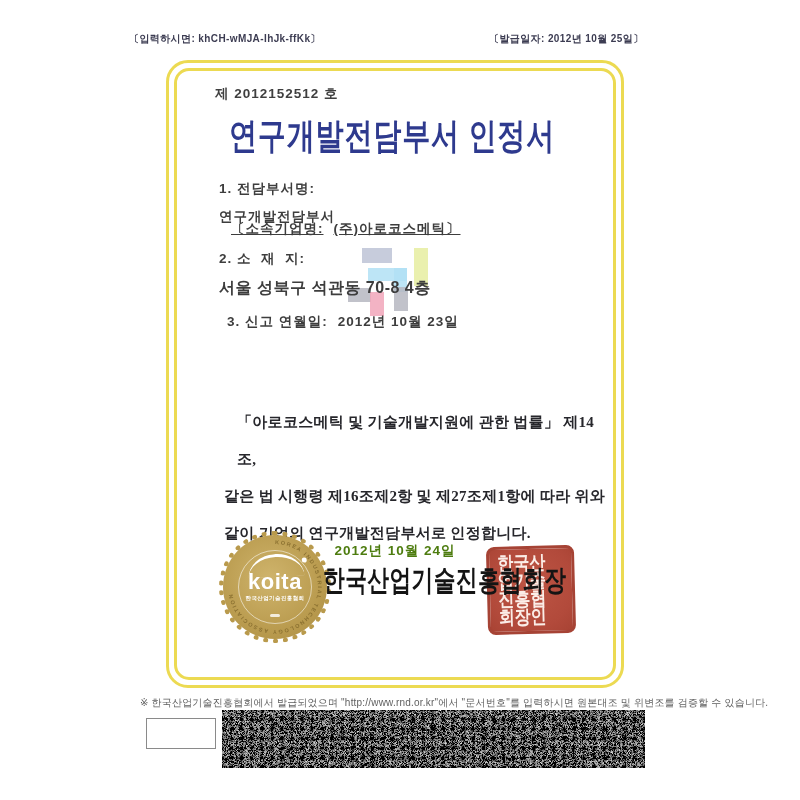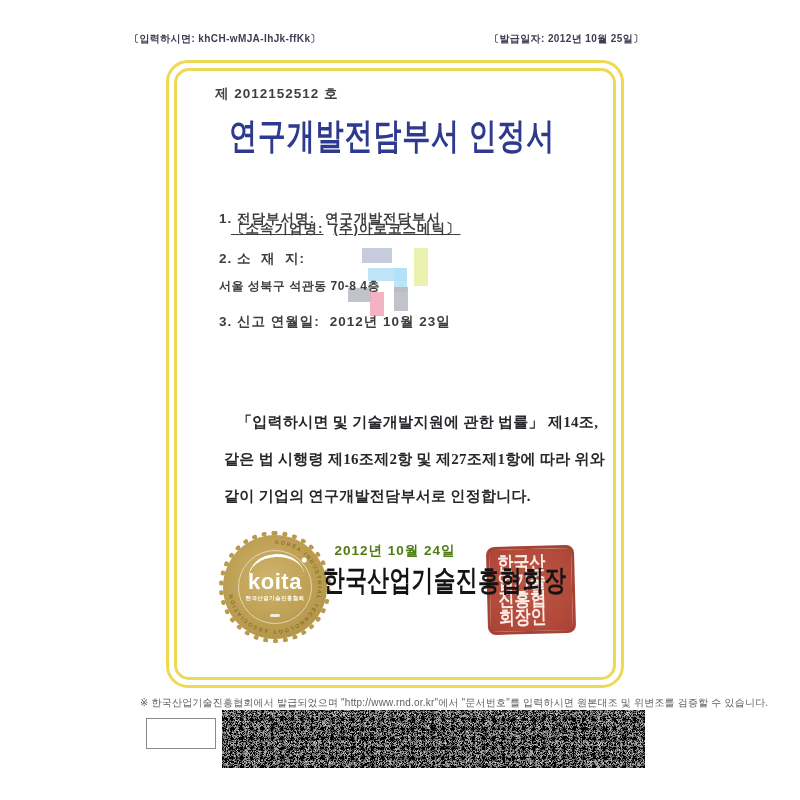--- a/index.html
+++ b/index.html
@@ -19,25 +19,25 @@
   
   .serial{position:absolute;left:215px;top:85px;font-size:13.5px;font-weight:bold;
     color:#3f3f3f;letter-spacing:1px;z-index:2;}
   .cert-title{position:absolute;left:166px;top:112px;width:452px;text-align:center;
     font-size:36px;font-weight:900;color:#2e3a8e;letter-spacing:1px;
     transform:scaleX(.78);transform-origin:center;white-space:nowrap;z-index:2;}
   .field{position:absolute;display:flex;align-items:baseline;gap:10px;z-index:2;
     font-weight:bold;color:#3d3d3d;white-space:nowrap;}
   .field .lbl{font-size:13.5px;letter-spacing:1px;}
   .field .val{font-size:13.5px;letter-spacing:1px;}
-  .field-department{left:219px;top:210px;}
+  .field-department{left:219px;top:180px;flex-direction:column;}
   .field-company{left:231px;top:220px;text-decoration:underline;}
   .field-address{left:219px;top:250px;flex-direction:column;}
-  .field-address .val{font-size:12px;letter-spacing:.5px;}
-  .field-report-date{left:219px;top:313px;}
+  .field-address .val{font-size:16px;letter-spacing:.5px;}
+  .field-report-date{left:227px;top:313px;}
   
   .wm{position:absolute;z-index:1;opacity:.85;}
   .wm-gray-top{left:362px;top:248px;width:30px;height:15px;background:#bdc3d6;}
   .wm-yellow{left:414px;top:248px;width:14px;height:38px;background:#e6eda0;}
   .wm-blue-h{left:368px;top:268px;width:39px;height:13px;background:#b2e1f4;}
   .wm-blue-v{left:394px;top:268px;width:13px;height:24px;background:#b2e1f4;}
   .wm-gray-a{left:348px;top:288px;width:23px;height:14px;background:#b6b7c1;}
   .wm-pink{left:370px;top:292px;width:14px;height:24px;background:#f1a6ba;}
   .wm-gray-b{left:394px;top:287px;width:14px;height:24px;background:#b6b7c1;}
   
@@ -117,21 +117,21 @@
   <div class="field field-address">
     <span class="lbl">2. 소&nbsp;&nbsp;재&nbsp;&nbsp;지:</span>
     <span class="val">서울 성북구 석관동 70-8 4층</span>
   </div>
   <div class="field field-report-date">
     <span class="lbl">3. 신고 연월일:</span>
     <span class="val">2012년 10월 23일</span>
   </div>
 
   <div class="legal">
-    <div class="indent">「입력하시면 및 기술개발지원에 관한 법률」 제14조,</div>
+    <div class="indent">「아로코스메틱 및 기술개발지원에 관한 법률」 제14조,</div>
     <div>같은 법 시행령 제16조제2항 및 제27조제1항에 따라 위와</div>
     <div>같이 기업의 연구개발전담부서로 인정합니다.</div>
   </div>
 
   <div class="issue-date">2012년 10월 24일</div>
   <div class="issuer">한국산업기술진흥협회장</div>
 
   <div class="medal">
     <div class="medal-serration"></div>
     <div class="medal-body"></div>

